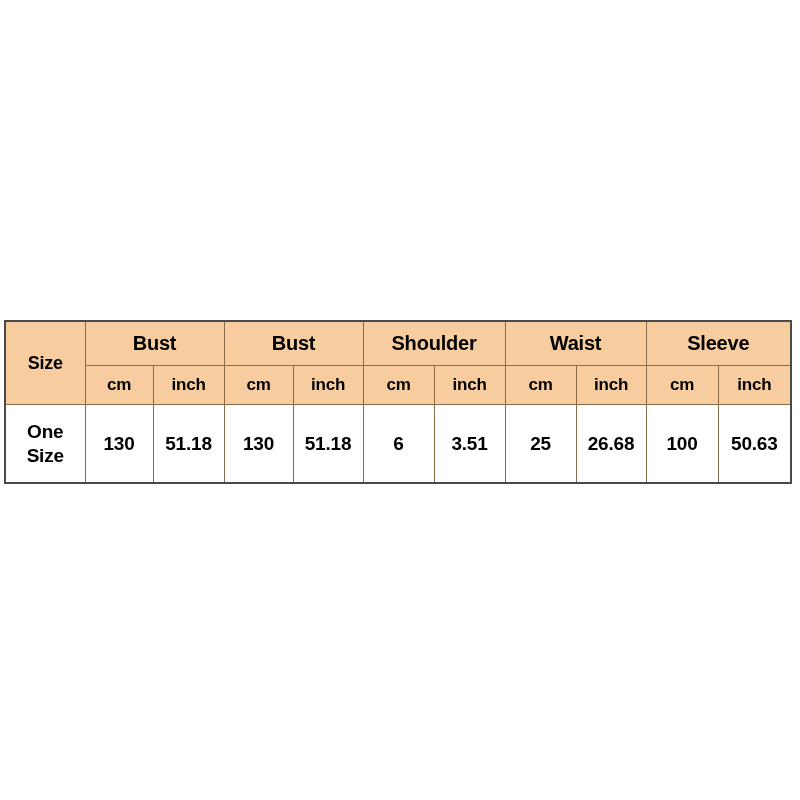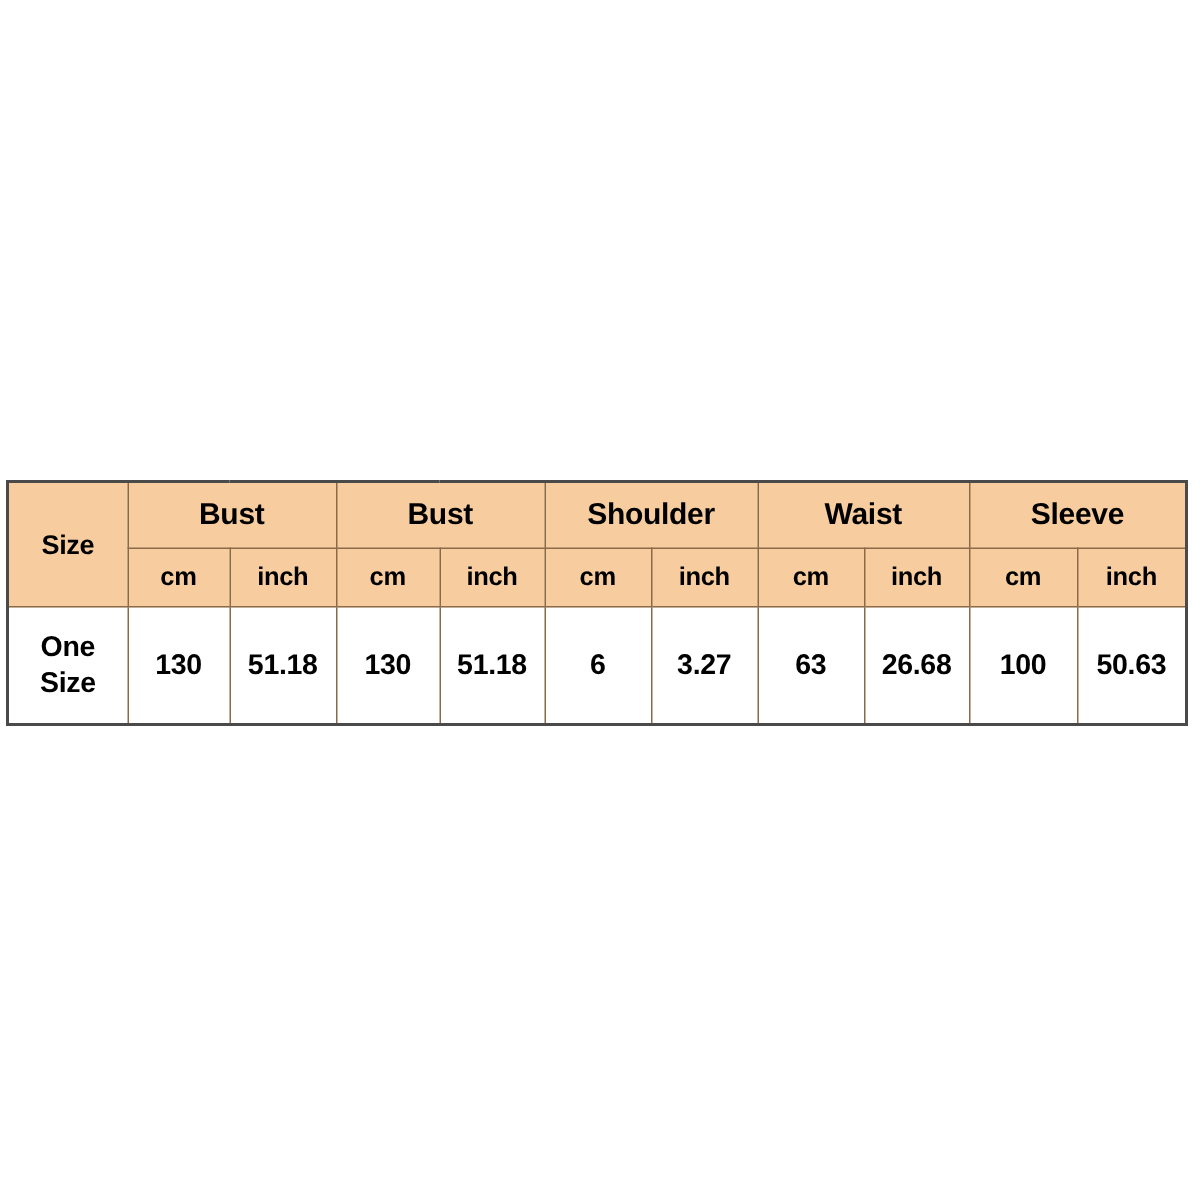--- a/index.html
+++ b/index.html
@@ -136,22 +136,22 @@
         <tr class="data-row">
           <td class="size-cell">
             <span>One</span>
             <span>Size</span>
           </td>
           <td>130</td>
           <td>51.18</td>
           <td>130</td>
           <td>51.18</td>
           <td>6</td>
-          <td>3.27</td>
-          <td>63</td>
+          <td>3.51</td>
+          <td>25</td>
           <td>26.68</td>
           <td>100</td>
           <td>50.63</td>
         </tr>
       </tbody>
 
     </table>
   </div>
 
 </div>

